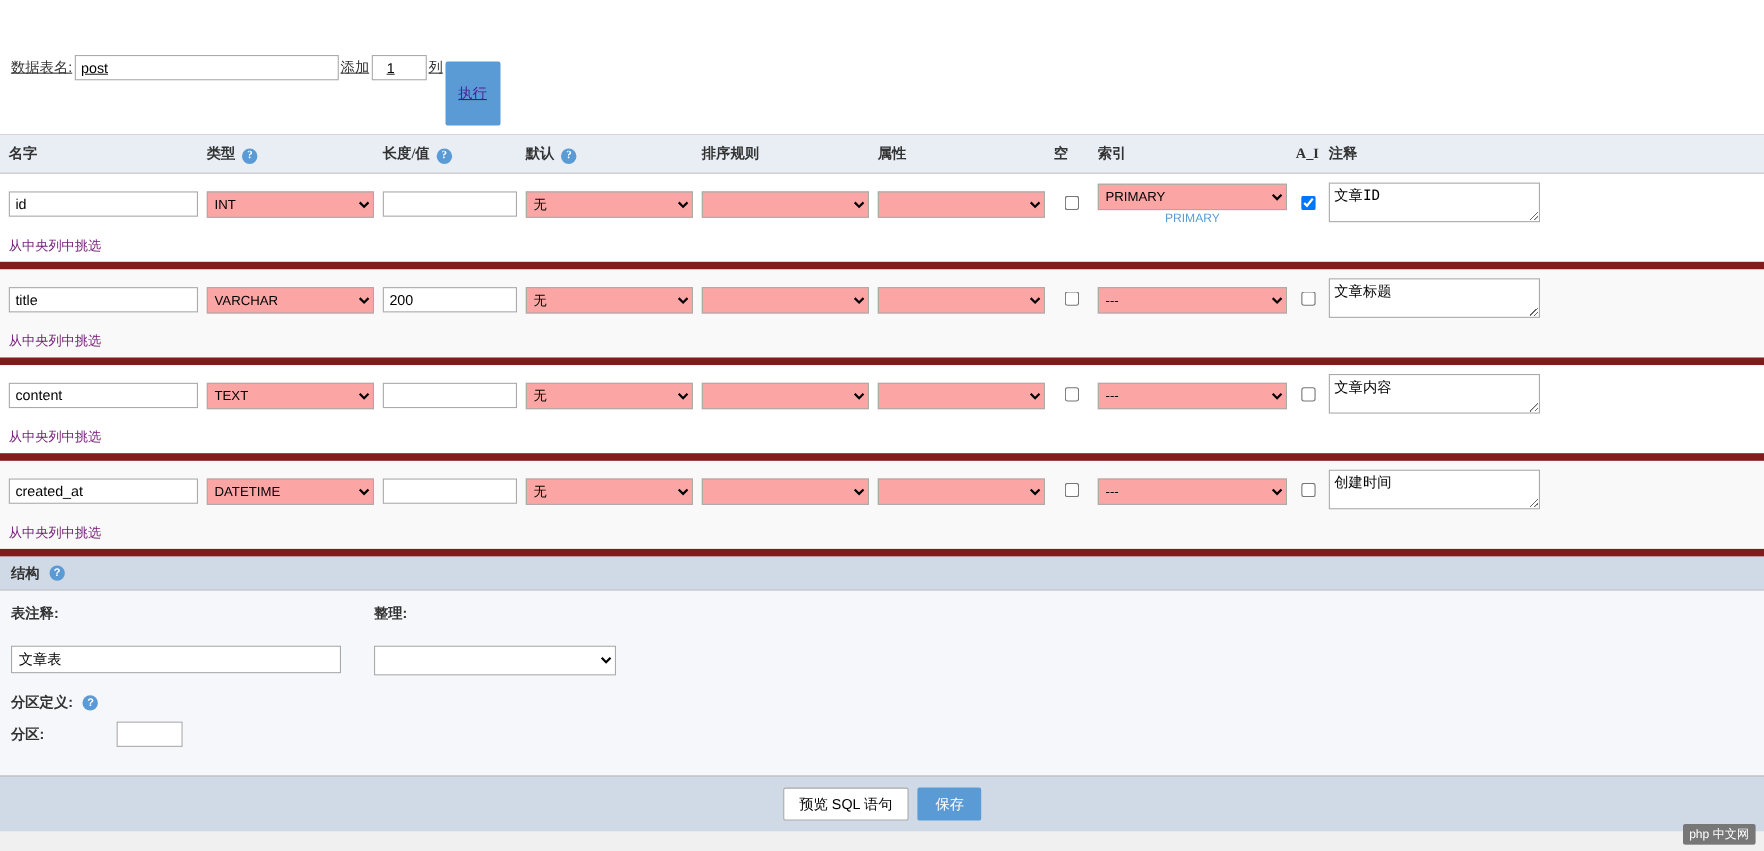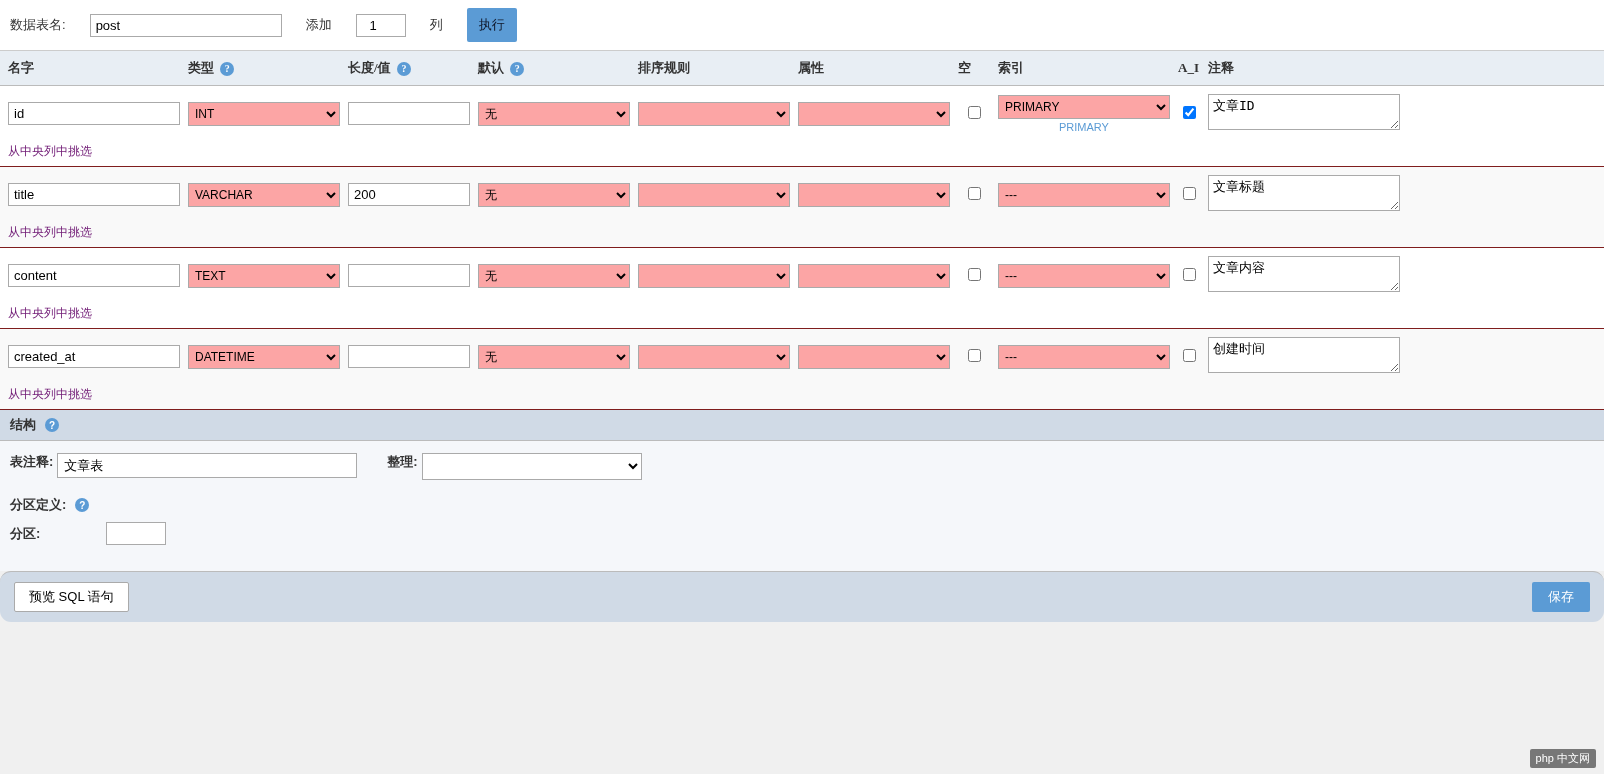--- a/index.html
+++ b/index.html
@@ -1,33 +1,34 @@
 <!DOCTYPE html>
 <html><head>
   <meta charset="utf-8">
   <style>
     * { box-sizing: border-box; margin: 0; padding: 0; }
     body { font-family: Arial, "Microsoft YaHei", sans-serif; font-size: 13px; background: #f0f0f0; color: #333; }
 
     .top-bar {
-      display: flex; align-items: center; gap: 24px;
+      display: flex; align-items: center; gap: 2px;
       padding: 8px 10px;
       background: #fff;
       border-bottom: 1px solid #ccc;
+      text-decoration: underline;
     }
     .top-bar label { font-size: 13px; }
     .top-bar input[type="text"] {
       border: 1px solid #aaa; padding: 3px 6px; font-size: 13px; width: 180px;
     }
     .top-bar input[type="number"] {
       border: 1px solid #aaa; padding: 3px 4px; font-size: 13px; width: 50px; text-align: center;
     }
     .execute-btn {
-      background: #5b9bd5; color: #0f172a; border: none; padding: 8px 12px;
-      font-size: 13px; cursor: pointer; border-radius: 2px;
+      background: #5b9bd5; color: #4c1d95; border: none; padding: 20px 12px;
+      font-size: 13px; cursor: pointer; border-radius: 2px; margin-top: 48px;
     }
 
     .column-header {
       display: grid;
       grid-template-columns: 180px 160px 130px 160px 160px 160px 40px 180px 30px 200px 30px;
       background: #e8eef4;
       border-bottom: 1px solid #bbb;
       padding: 6px 4px;
       font-weight: bold;
       font-size: 13px;
@@ -36,21 +37,21 @@
     .column-header .col { padding: 2px 4px; font-family: Liberation Serif, serif; }
     .help-icon {
       display: inline-flex; align-items: center; justify-content: center;
       width: 14px; height: 14px; border-radius: 50%;
       background: #5b9bd5; color: #fff; font-size: 10px; font-weight: bold;
       cursor: pointer; margin-left: 3px;
     }
 
     .field-row-container {
       background: #fff;
-      border-bottom: 1px solid #7f1d1d;
+      border-bottom: 7px solid #7f1d1d;
     }
     .field-row {
       display: grid;
       grid-template-columns: 180px 160px 130px 160px 160px 160px 40px 180px 30px 200px 30px;
       padding: 6px 4px;
       align-items: center;
       min-height: 44px;
     }
     .field-row .col { padding: 2px 4px; }
     .sub-row {
@@ -83,21 +84,21 @@
       margin-top: 0;
     }
 
     .structure-section {
       background: #f5f7fa;
       padding: 12px 10px 16px 10px;
     }
     .structure-row {
       display: flex; gap: 30px; align-items: flex-start; margin-bottom: 16px;
     }
-    .structure-field { display: flex; flex-direction: row; gap: 4px; }
+    .structure-field { display: flex; flex-direction: column; gap: 20px; }
     .structure-field label { font-size: 13px; font-weight: bold; }
     .structure-field input[type="text"] {
       border: 1px solid #aaa; padding: 4px 6px; font-size: 13px; width: 300px;
     }
     .structure-field select {
       border: 1px solid #aaa; padding: 4px 6px; font-size: 13px; width: 200px;
       background: #fff;
     }
 
     .partition-section { margin-top: 4px; }
@@ -113,23 +114,22 @@
     .partition-count-input {
       border: 1px solid #aaa; padding: 3px 5px; font-size: 13px; width: 60px;
     }
     .gray-box {
       background: #c8d0da; width: 380px; height: 80px;
     }
 
     .bottom-bar {
       background: #d0dae6;
       padding: 10px 14px;
-      display: flex; justify-content: space-between; gap: 8px;
+      display: flex; justify-content: center; gap: 8px;
       border-top: 1px solid #bbb;
-      border-radius: 11px;
     }
     .preview-btn {
       background: #fff; border: 1px solid #aaa; padding: 5px 14px;
       font-size: 13px; cursor: pointer; border-radius: 2px;
     }
     .save-btn {
       background: #5b9bd5; color: #fff; border: none; padding: 5px 16px;
       font-size: 13px; cursor: pointer; border-radius: 2px;
     }
 
@@ -142,21 +142,21 @@
     textarea.comment-input {
       width: 100%; border: 1px solid #aaa; padding: 2px 4px; font-size: 13px;
       resize: both; min-height: 28px;
     }
   </style>
 </head>
 <body>
 
 <div class="top-bar">
   <label>数据表名:</label>
-  <input type="text" class="field-input" style="width: 192px;" value="post">
+  <input type="text" class="field-input" style="width: 240px;" value="post">
   <span>添加</span>
   <input type="number" value="1" min="1" style="width: 50px; border: 1px solid rgb(170, 170, 170); padding: 3px 4px; font-size: 13px;">
   <span>列</span>
   <button class="execute-btn">执行</button>
 </div>
 
 <div class="column-header">
   <div class="col">名字</div>
   <div class="col">
     <span>类型</span>

